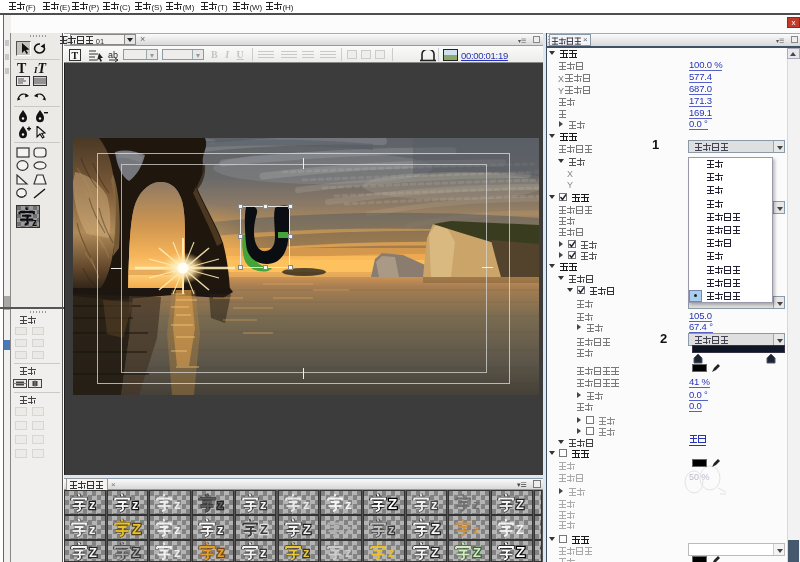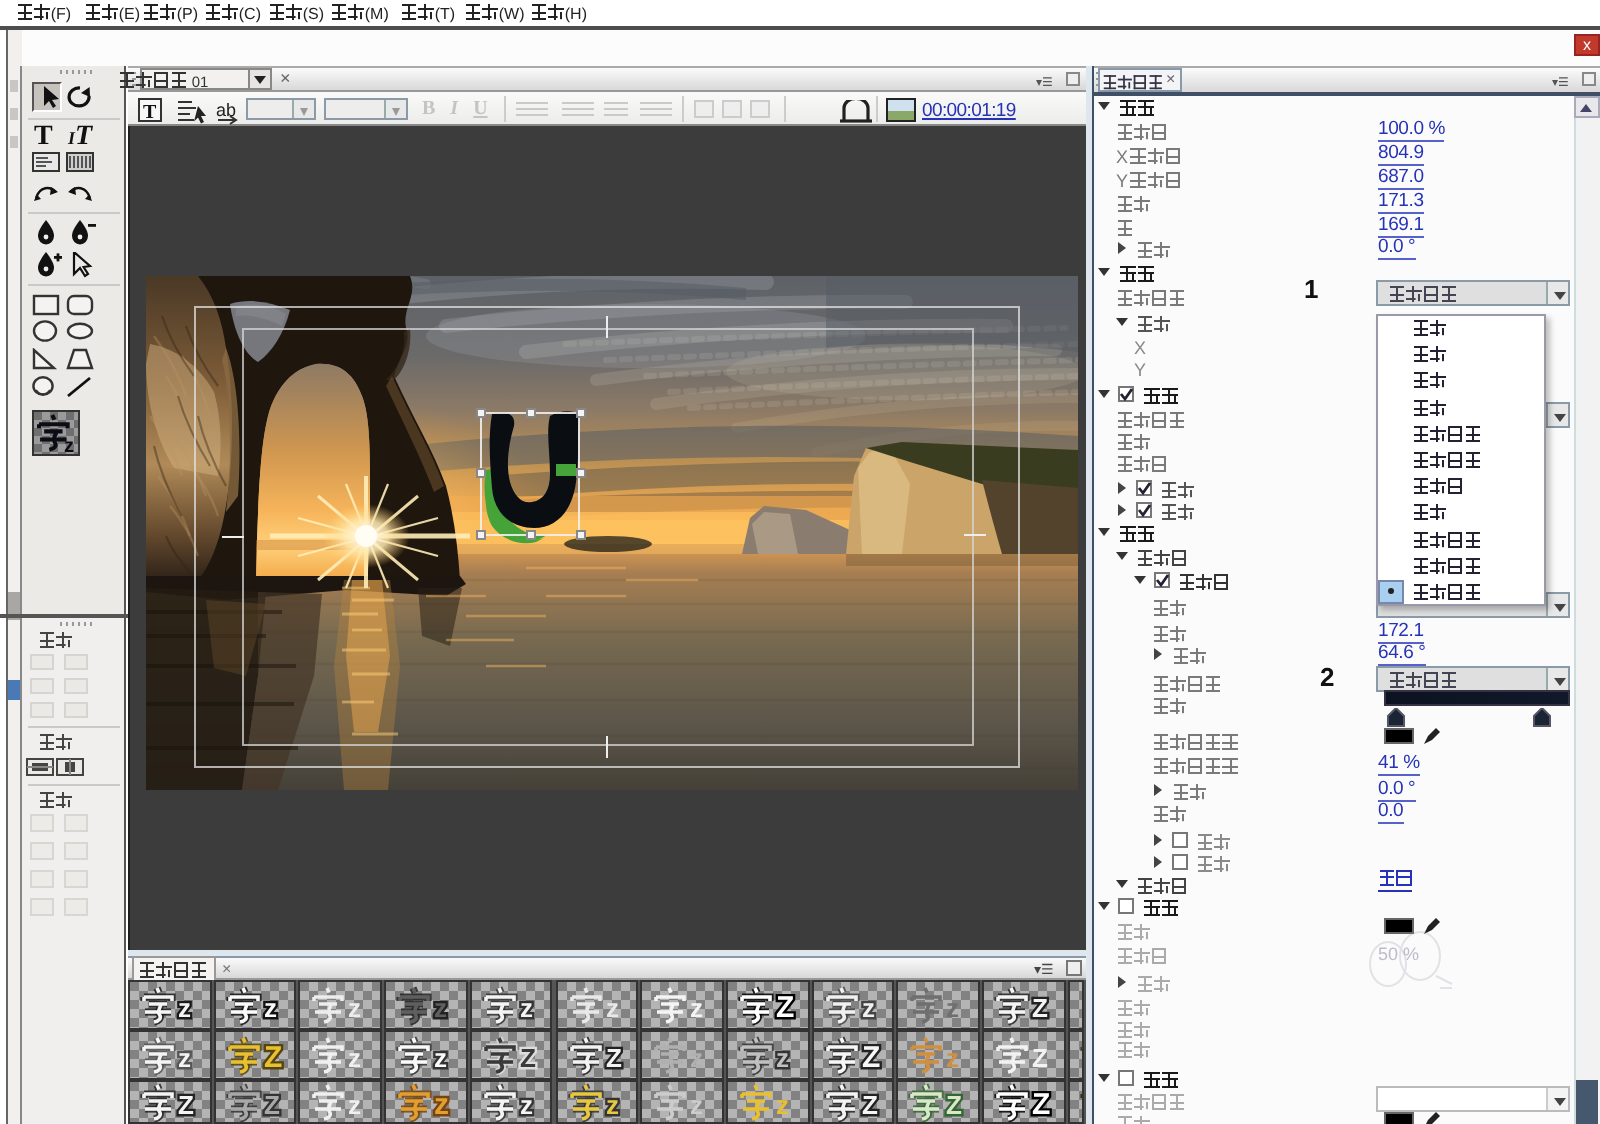--- a/index.html
+++ b/index.html
@@ -785,21 +785,21 @@
 <div class="ab" style="left:546px;top:33px;width:1px;height:529px;background:#3e4f66"></div>
 <div class="ab" style="left:787px;top:48px;width:13px;height:514px;background:#f2f2f2;border-left:1px solid #cdd"></div>
 <div class="ab" style="left:787px;top:48px;width:13px;height:11px;background:#e8e8ea;border:1px solid #aab"></div>
 <div class="ab tri" style="left:790px;top:52px;border-left:3px solid transparent;border-right:3px solid transparent;border-bottom:4px solid #446"></div>
 <div class="ab" style="left:788px;top:540px;width:11px;height:22px;background:#46586e"></div>
 <div class="ab tri trid" style="left:549px;top:51px"></div>
 <div class="ab" style="left:559px;top:50px;font-size:8px;line-height:9px"><span style="color:#1a1a1a;"><i class="kb"></i><i class="kb"></i></span></div>
 <div class="ab" style="left:558px;top:62px;font-size:8px;line-height:9px"><span style="color:#7a7a7a;"><i class="k"></i><i class="k3"></i><i class="k2"></i></span></div>
 <div class="val" style="left:689px;top:60px">100.0 %</div>
 <div class="ab" style="left:558px;top:74px;font-size:8px;line-height:9px"><span style="color:#7a7a7a;font-size:9px">X </span><span style="color:#7a7a7a;"><i class="k"></i><i class="k3"></i><i class="k2"></i></span></div>
-<div class="val" style="left:689px;top:72px">804.9</div>
+<div class="val" style="left:689px;top:72px">577.4</div>
 <div class="ab" style="left:558px;top:86px;font-size:8px;line-height:9px"><span style="color:#7a7a7a;font-size:9px">Y </span><span style="color:#7a7a7a;"><i class="k"></i><i class="k3"></i><i class="k2"></i></span></div>
 <div class="val" style="left:689px;top:84px">687.0</div>
 <div class="ab" style="left:558px;top:98px;font-size:8px;line-height:9px"><span style="color:#7a7a7a;"><i class="k"></i><i class="k3"></i></span></div>
 <div class="val" style="left:689px;top:96px">171.3</div>
 <div class="ab" style="left:558px;top:110px;font-size:8px;line-height:9px"><span style="color:#7a7a7a;"><i class="k"></i></span></div>
 <div class="val" style="left:689px;top:108px">169.1</div>
 <div class="ab tri trir" style="left:559px;top:121px"></div>
 <div class="ab" style="left:568px;top:121px;font-size:8px;line-height:9px"><span style="color:#7a7a7a;"><i class="k"></i><i class="k3"></i></span></div>
 <div class="val" style="left:689px;top:119px">0.0 °</div>
 <div class="ab tri trid" style="left:549px;top:134px"></div>
@@ -846,24 +846,24 @@
 <div class="cbx" style="left:577px;top:286px"></div>
 <svg class="ab" style="left:577px;top:286px" width="8" height="8">
       <path d="M1.5 4 L3.5 6.5 L7 1.5" stroke="#223" stroke-width="1.4" fill="none"></path>
     </svg>
 <div class="ab" style="left:589px;top:287px;font-size:8px;line-height:9px"><span style="color:#333;"><i class="k"></i><i class="k3"></i><i class="k2"></i></span></div>
 <div class="ab" style="left:576px;top:300px;font-size:8px;line-height:9px"><span style="color:#7a7a7a;"><i class="k"></i><i class="k3"></i></span></div>
 <div class="combo" style="left:688px;top:296px;width:97px">
       <span class="ar"></span>
     </div>
 <div class="ab" style="left:576px;top:313px;font-size:8px;line-height:9px"><span style="color:#7a7a7a;"><i class="k"></i><i class="k3"></i></span></div>
-<div class="val" style="left:689px;top:311px">172.1</div>
+<div class="val" style="left:689px;top:311px">105.0</div>
 <div class="ab tri trir" style="left:577px;top:324px"></div>
 <div class="ab" style="left:586px;top:324px;font-size:8px;line-height:9px"><span style="color:#7a7a7a;"><i class="k"></i><i class="k3"></i></span></div>
-<div class="val" style="left:689px;top:322px">64.6 °</div>
+<div class="val" style="left:689px;top:322px">67.4 °</div>
 <div class="ab" style="left:576px;top:338px;font-size:8px;line-height:9px"><span style="color:#7a7a7a;"><i class="k"></i><i class="k3"></i><i class="k2"></i><i class="k"></i></span></div>
 <div class="ab" style="left:660px;top:331px;font-size:13px;font-weight:bold;color:#111">2</div>
 <div class="combo" style="left:688px;top:333px;width:97px">
       <span class="ar"></span>
     </div>
 <div class="ab" style="left:694px;top:336px;font-size:8px;line-height:8px"><span style="color:#445;"><i class="k"></i><i class="k3"></i><i class="k2"></i><i class="k"></i></span></div>
 <div class="ab" style="left:576px;top:349px;font-size:8px;line-height:9px"><span style="color:#7a7a7a;"><i class="k"></i><i class="k3"></i></span></div>
 <div class="ab" style="left:692px;top:345px;width:93px;height:8px;background:linear-gradient(90deg,#0c1220,#10182a);border:1px solid #334"></div>
 <svg class="ab" style="left:693px;top:354px" width="10" height="10">
       <path d="M5 0 L9 4 L9 9 L1 9 L1 4 Z" fill="#1a2433" stroke="#556"></path>

